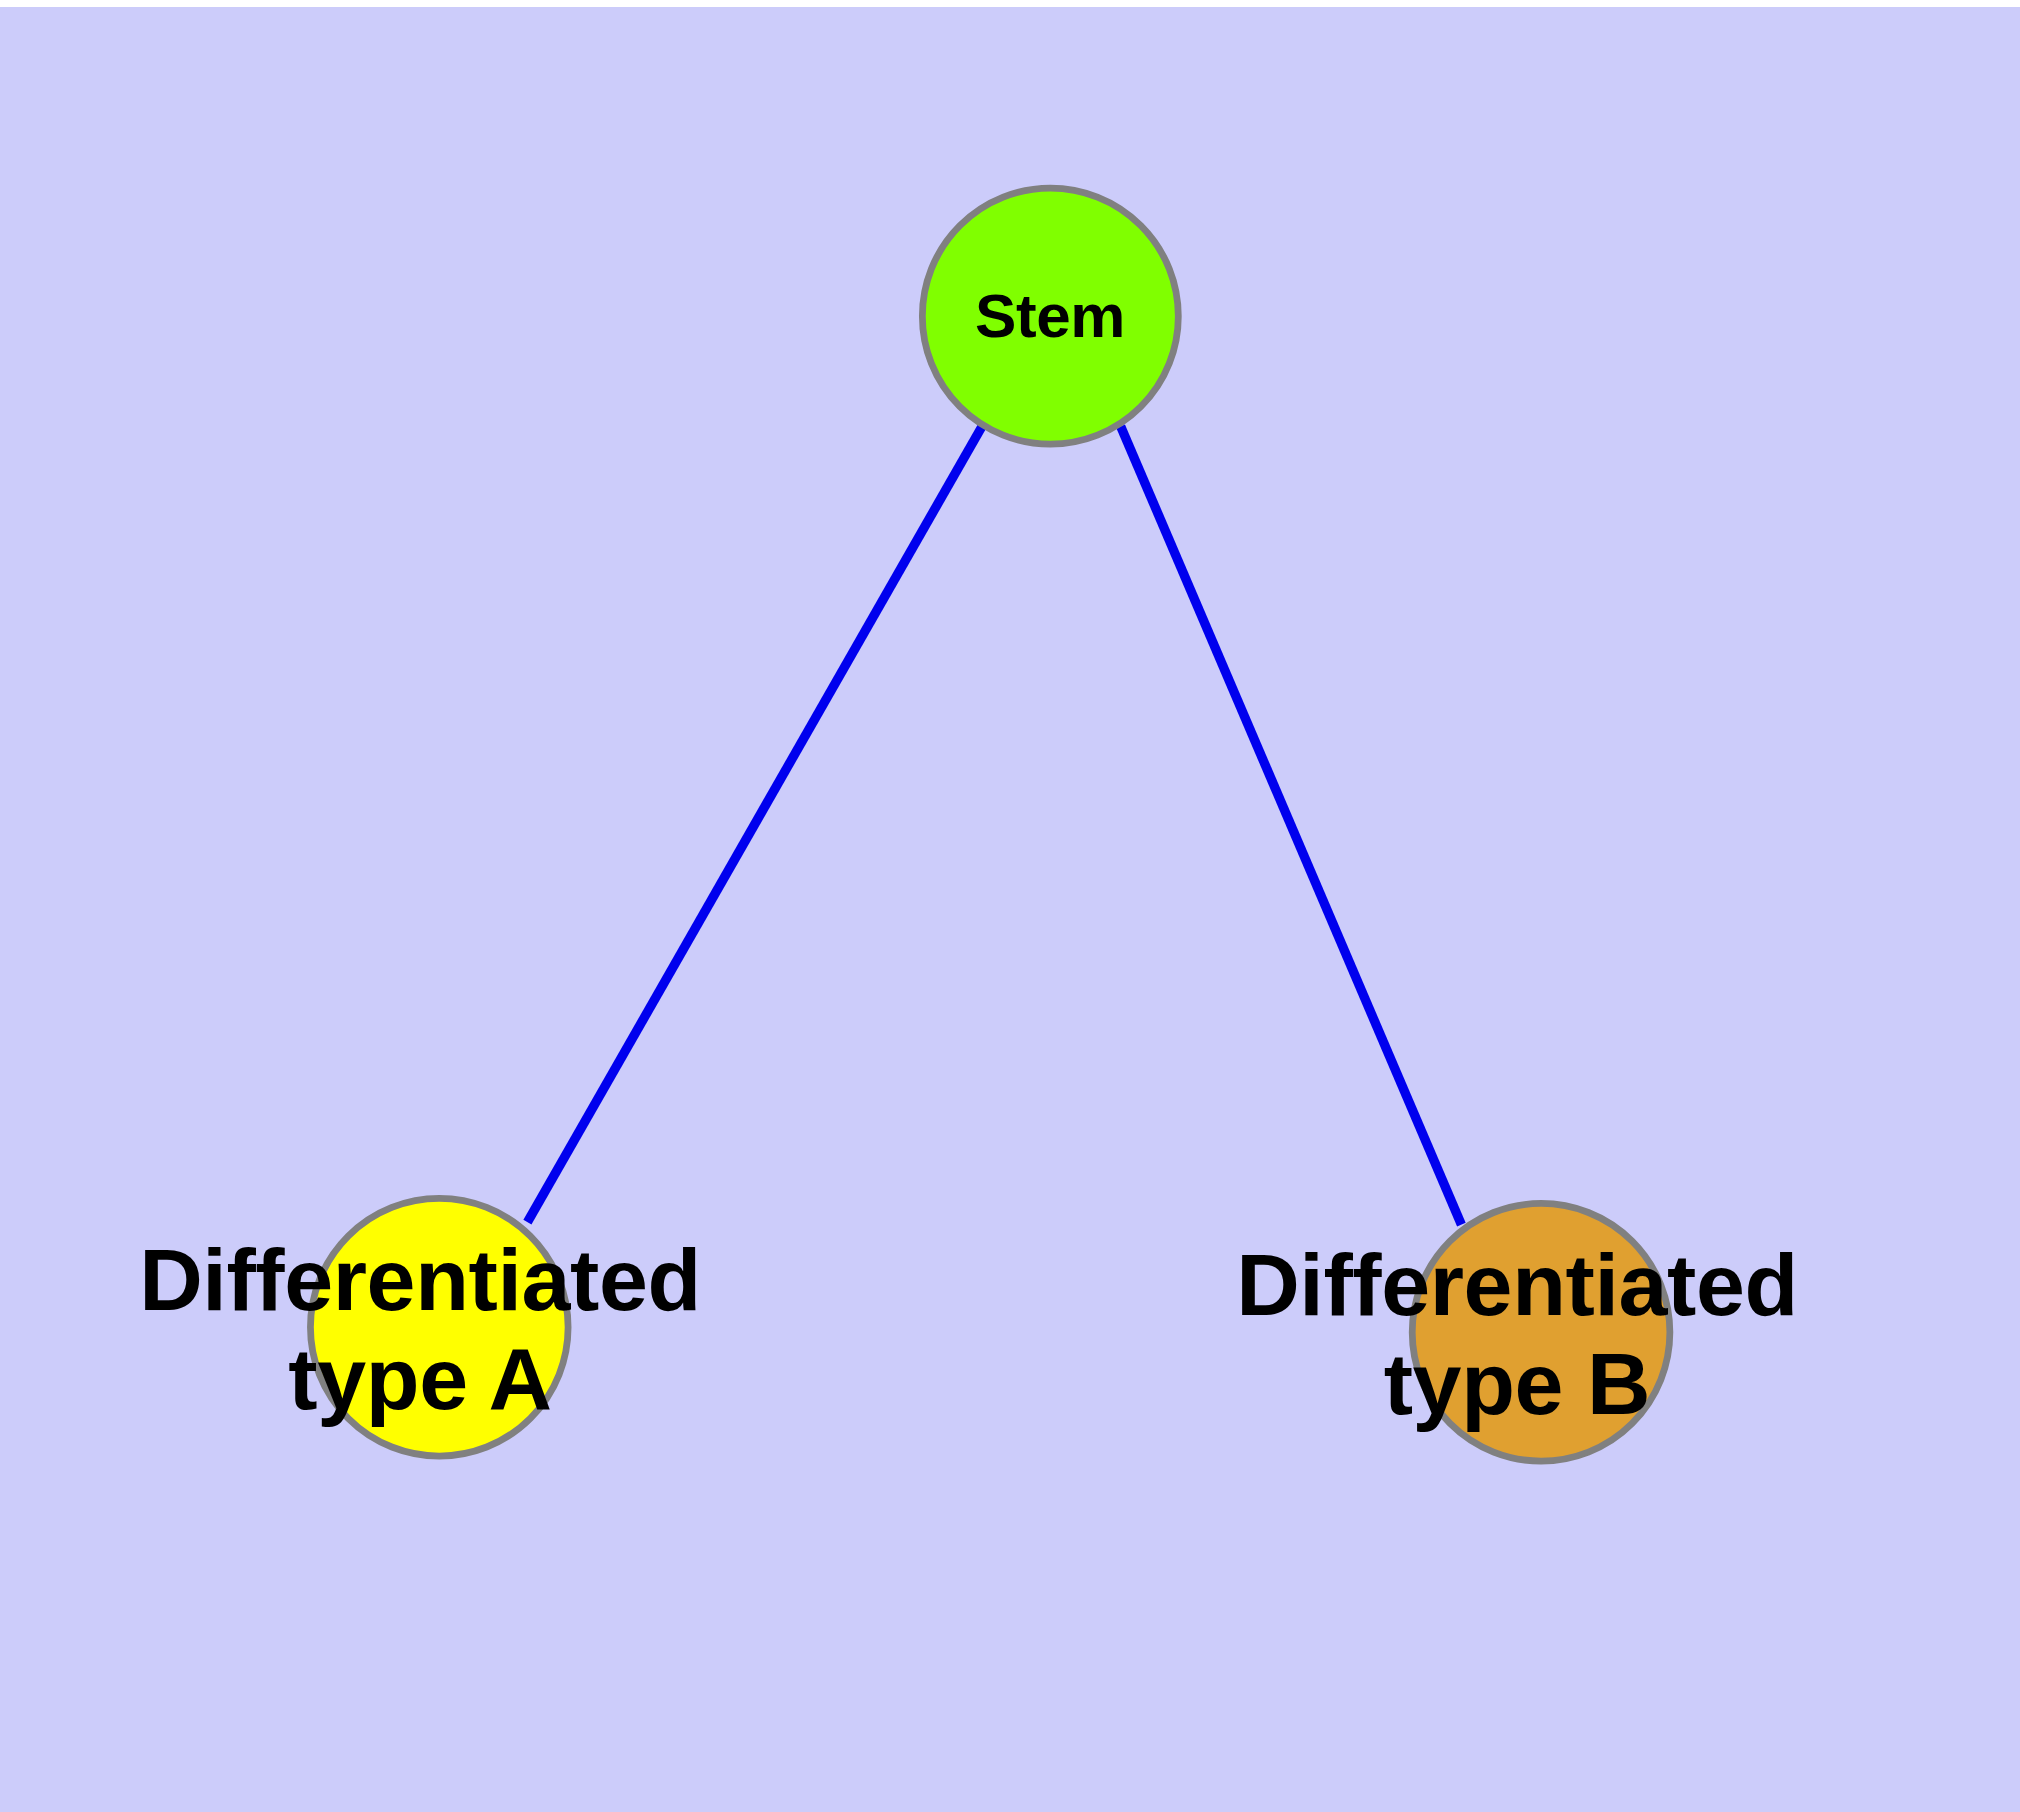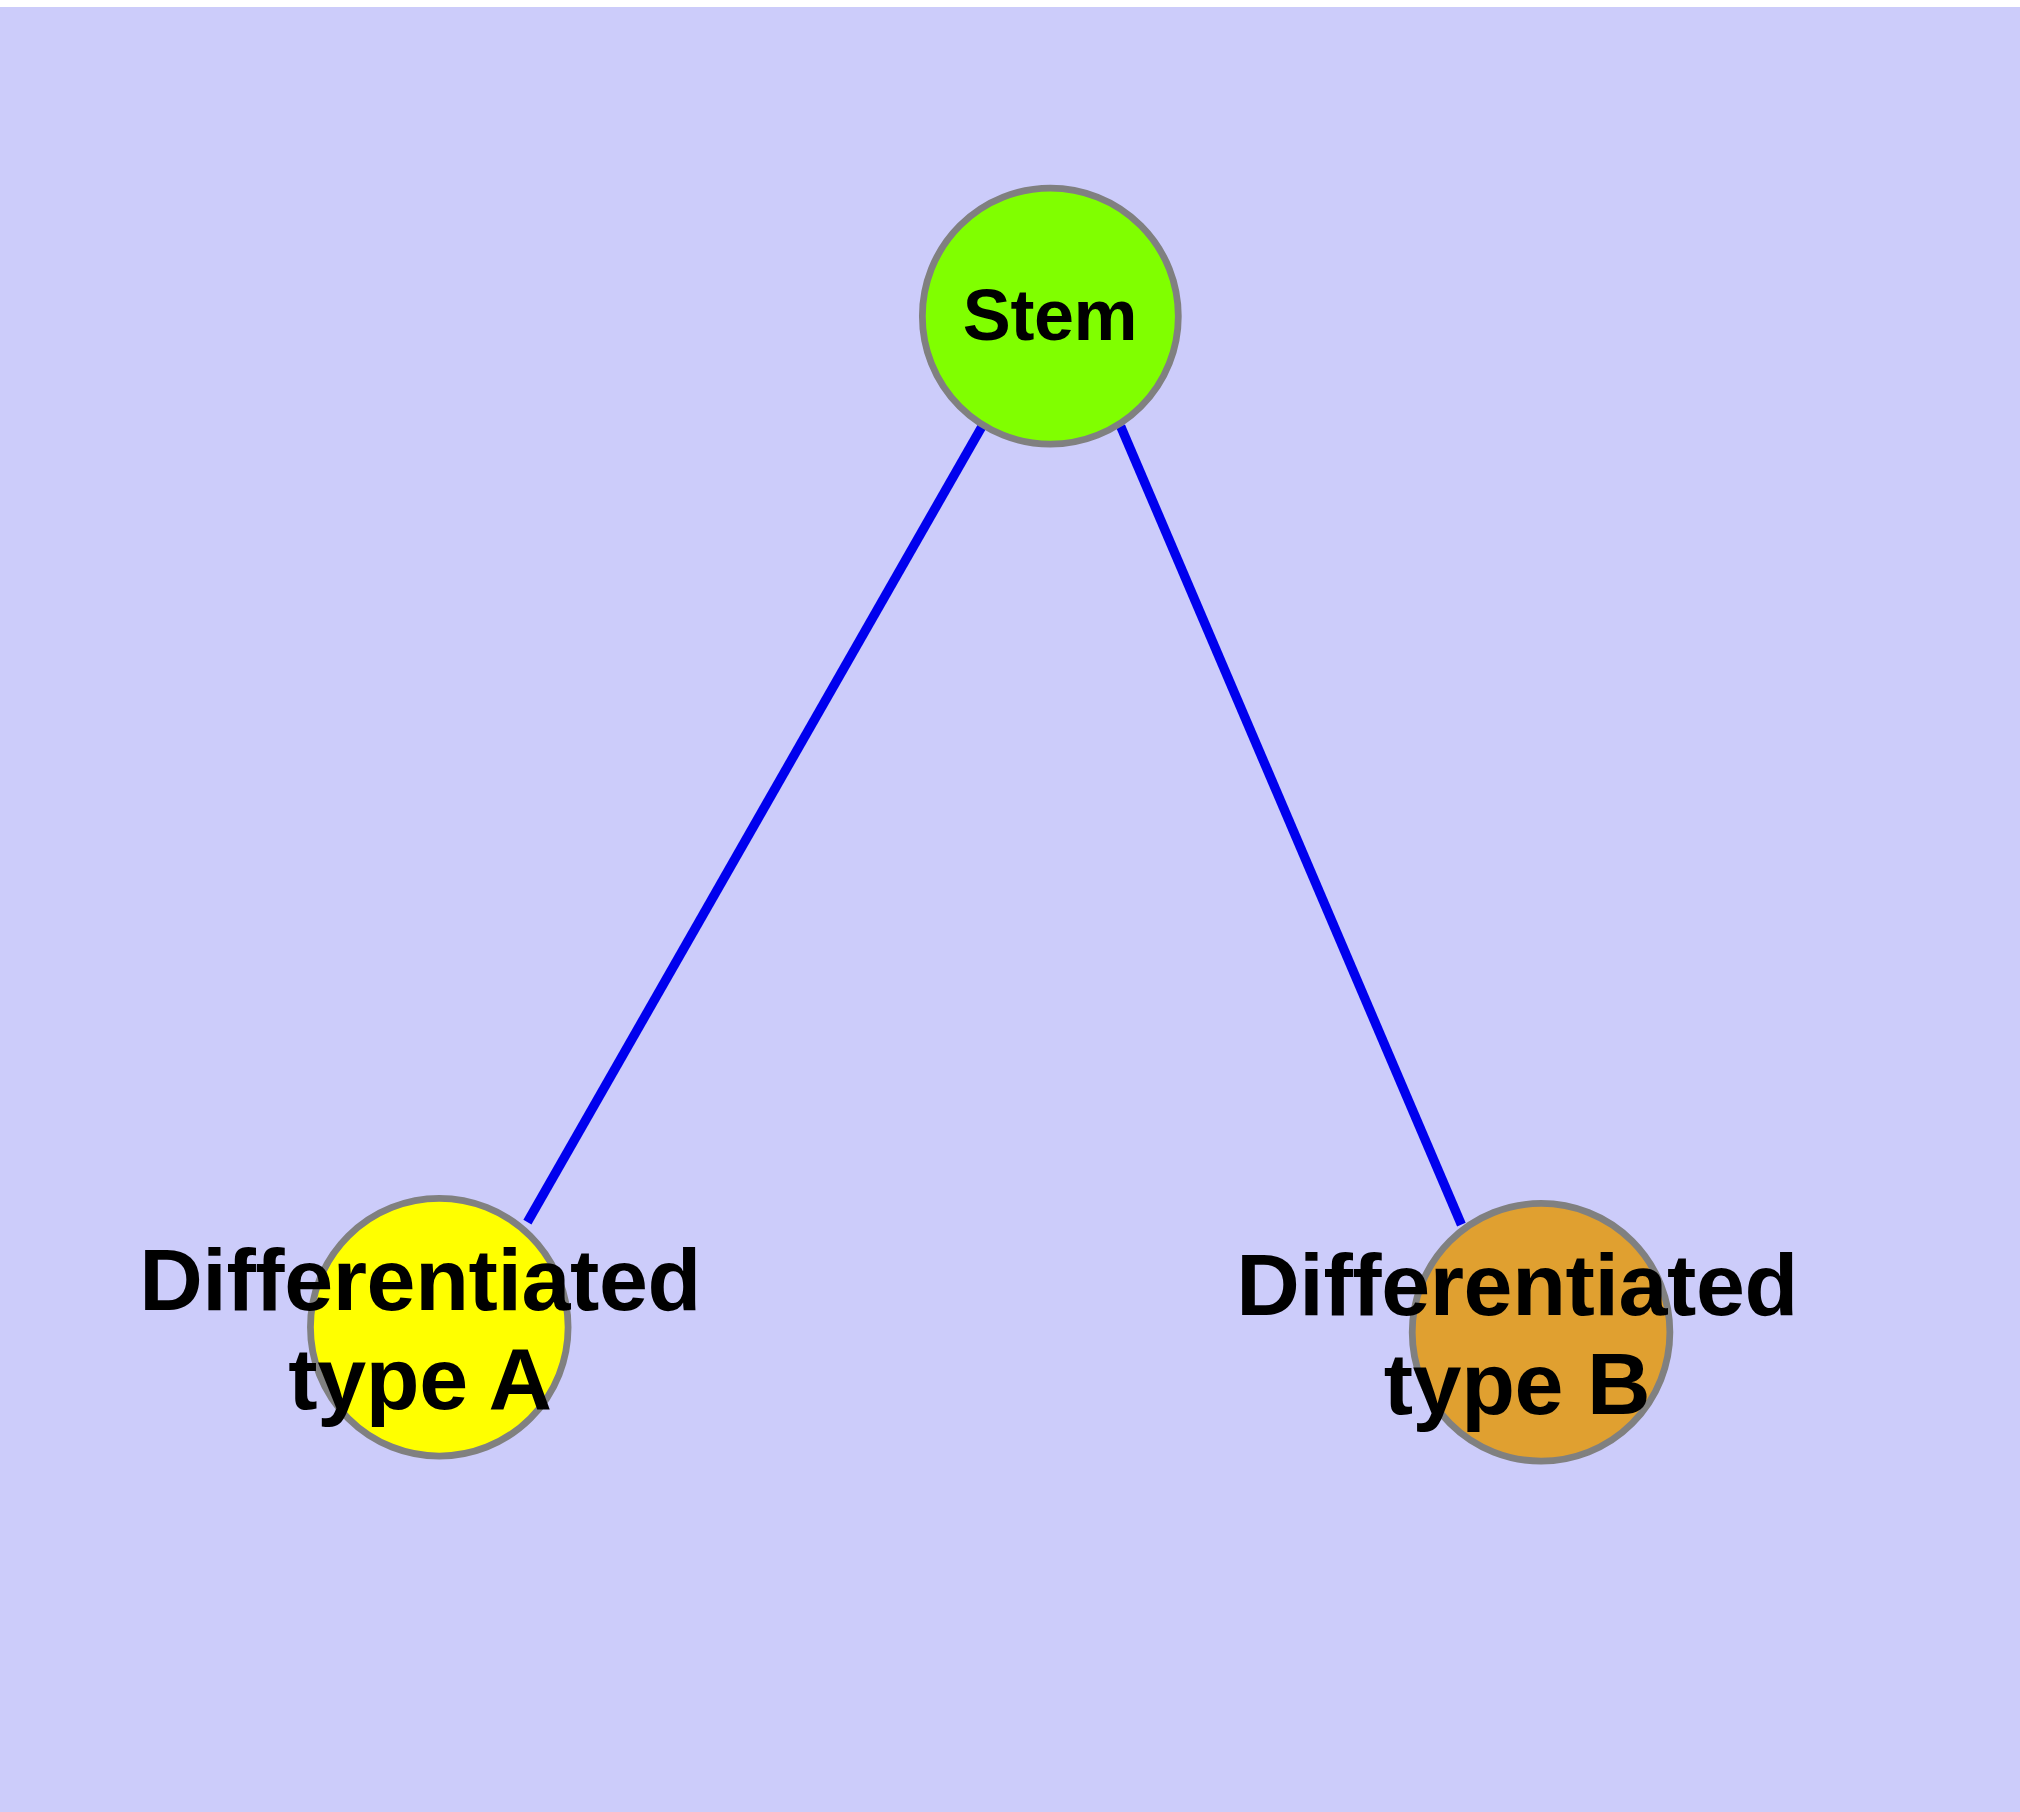--- a/index.html
+++ b/index.html
@@ -43,21 +43,21 @@
     position: absolute;
     color: #000000;
     font-weight: bold;
     text-align: center;
     line-height: 1.13;
     white-space: pre;
     letter-spacing: -0.4px;
     pointer-events: none;
   }
   #label-stem {
-    font-size: 72px;
+    font-size: 62px;
     left: 1050px;
     top: 316px;
     transform: translate(-50%, -50%);
   }
   #label-diff-a {
     font-size: 88px;
     left: 420px;
     top: 1329px;
     transform: translate(-50%, -50%);
   }

